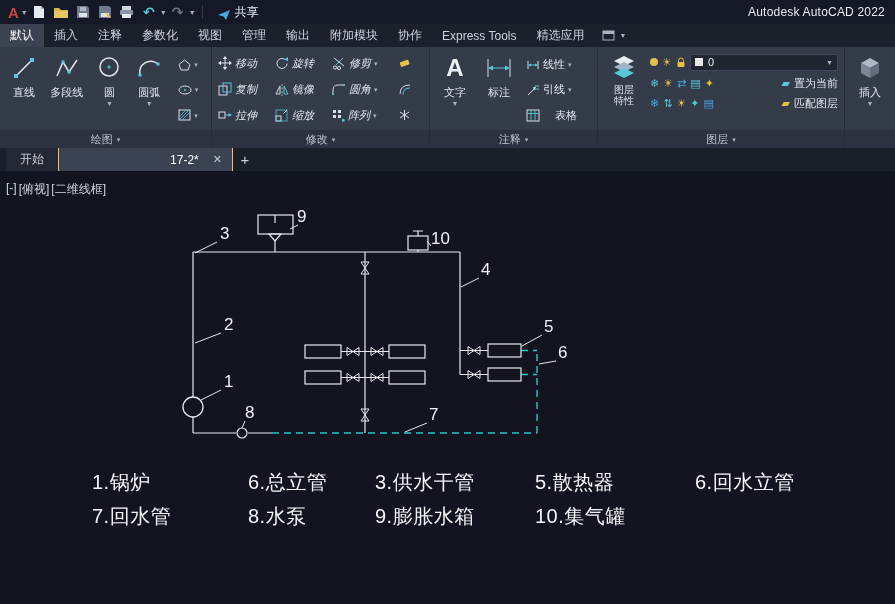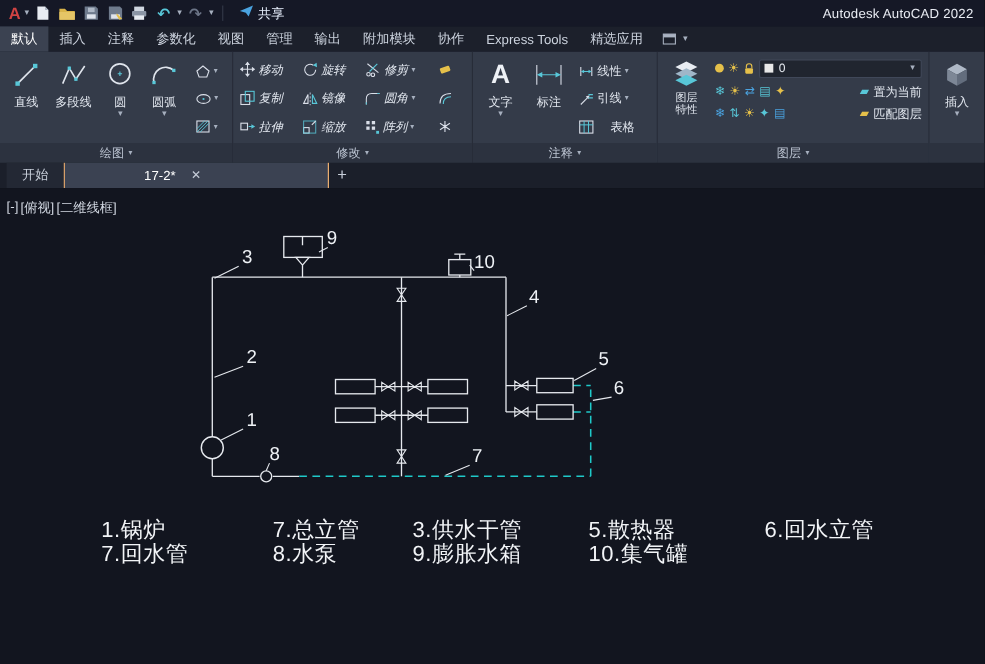--- a/index.html
+++ b/index.html
@@ -8,21 +8,21 @@
   .app { width:895px; height:604px; display:flex; flex-direction:column; }
 
   
   .titlebar { height:24px; background:#151826; display:flex; align-items:center; color:#dde2ea; font-size:12px; flex:0 0 auto; }
   .logo { font-weight:700; color:#d04343; font-size:15px; margin:0 2px 0 8px; }
   .caret { font-size:7px; color:#a7b0bf; line-height:7px; }
   .qicon { width:22px; height:20px; display:flex; align-items:center; justify-content:center; }
   .glyph-undo { color:#58c7d8; font-size:14px; font-weight:700; }
   .glyph-redo { color:#67718247; font-size:14px; font-weight:700; color:#6b7486; }
   .tb-sep { width:1px; height:14px; background:#333a49; margin:0 6px; }
-  .share { display:flex; align-items:flex-start; gap:4px; margin-left:8px; color:#e6eefb; }
+  .share { display:flex; align-items:flex-end; gap:4px; margin-left:8px; color:#e6eefb; }
   .tb-title { margin-left:auto; margin-right:10px; color:#e8ebf2; letter-spacing:.2px; }
 
   
   .rtabs { height:23px; background:#1c202b; display:flex; align-items:stretch; color:#ccd3de; font-size:12px; flex:0 0 auto; }
   .rtab { padding:0 10px; display:flex; align-items:center; cursor:default; }
   .rtab.active { background:#3b4251; color:#fff; }
   .rtabs-extra { display:flex; align-items:center; gap:4px; padding:0 8px; }
 
   
   .ribbon { height:101px; background:#343b49; display:flex; flex:0 0 auto; }
@@ -47,29 +47,29 @@
   .dot { width:8px; height:8px; border-radius:50%; background:#e5c04a; display:inline-block; }
   .tico { font-size:11px; line-height:12px; }
   .teal { color:#58c7d8; } .yellow { color:#e5c04a; } .blue { color:#4aa3e0; }
   .laylbl { font-size:11px; color:#e2e7ef; white-space:nowrap; }
   .twoline { font-size:10px; color:#e2e7ef; text-align:center; line-height:11px; }
 
   
   .doctabs { height:23px; background:#1b1f2a; display:flex; align-items:stretch; flex:0 0 auto; }
   .dtab { display:flex; align-items:center; justify-content:center; font-size:12px; color:#c8cfda; background:#232834; border-right:1px solid #fdba74; padding:0 14px; }
   .dtab.start { margin-left:6px; }
-  .dtab.active { background:#3b4252; color:#fff; width:240px; justify-content:flex-start; padding:0 10px 0 72px; }
+  .dtab.active { background:#3b4252; color:#fff; width:174px; justify-content:flex-end; padding:0 10px 0 72px; }
   .dtab .close { color:#c3cad6; font-size:11px; margin-left:14px; }
   .newtab { display:flex; align-items:center; justify-content:center; width:24px; color:#c8cfda; font-size:15px; }
 
   
   .canvas { flex:1; position:relative; background:#12151f; overflow:hidden; }
   .vplabel { position:absolute; left:6px; top:10px; font-size:12px; color:#d2d8e2; display:flex; gap:2px; z-index:2; }
   .schsvg { position:absolute; left:0; top:0; }
-  .legend { position:absolute; left:92px; top:300px; display:grid; grid-template-columns:156px 127px 160px 160px 160px; color:#f2f4f7; font-size:20px; line-height:22px; letter-spacing:.5px; }
+  .legend { position:absolute; left:92px; top:300px; display:grid; grid-template-columns:156px 127px 160px 160px 160px; row-gap:12px; color:#f2f4f7; font-size:20px; line-height:22px; letter-spacing:.5px; }
   svg text.num { fill:#eef1f5; font-size:17px; font-family:"Liberation Sans","DejaVu Sans",sans-serif; }
 </style>
 </head>
 <body>
 
 <div class="app">
 
   <div class="titlebar">
     <span class="logo">A</span>
     <span class="caret">▼</span>
@@ -543,21 +543,21 @@
       <text class="num" x="544" y="161">5</text>
       <text class="num" x="558" y="187">6</text>
       <text class="num" x="224" y="159">2</text>
       <text class="num" x="224" y="216">1</text>
       <text class="num" x="245" y="247">8</text>
       <text class="num" x="429" y="249">7</text>
     </svg>
 
     <div class="legend">
       <span>1.锅炉</span>
-      <span>7.总立管</span>
+      <span>6.总立管</span>
       <span>3.供水干管</span>
       <span>5.散热器</span>
       <span>6.回水立管</span>
       <span>7.回水管</span>
       <span>8.水泵</span>
       <span>9.膨胀水箱</span>
       <span>10.集气罐</span>
     </div>
   </div>
 

